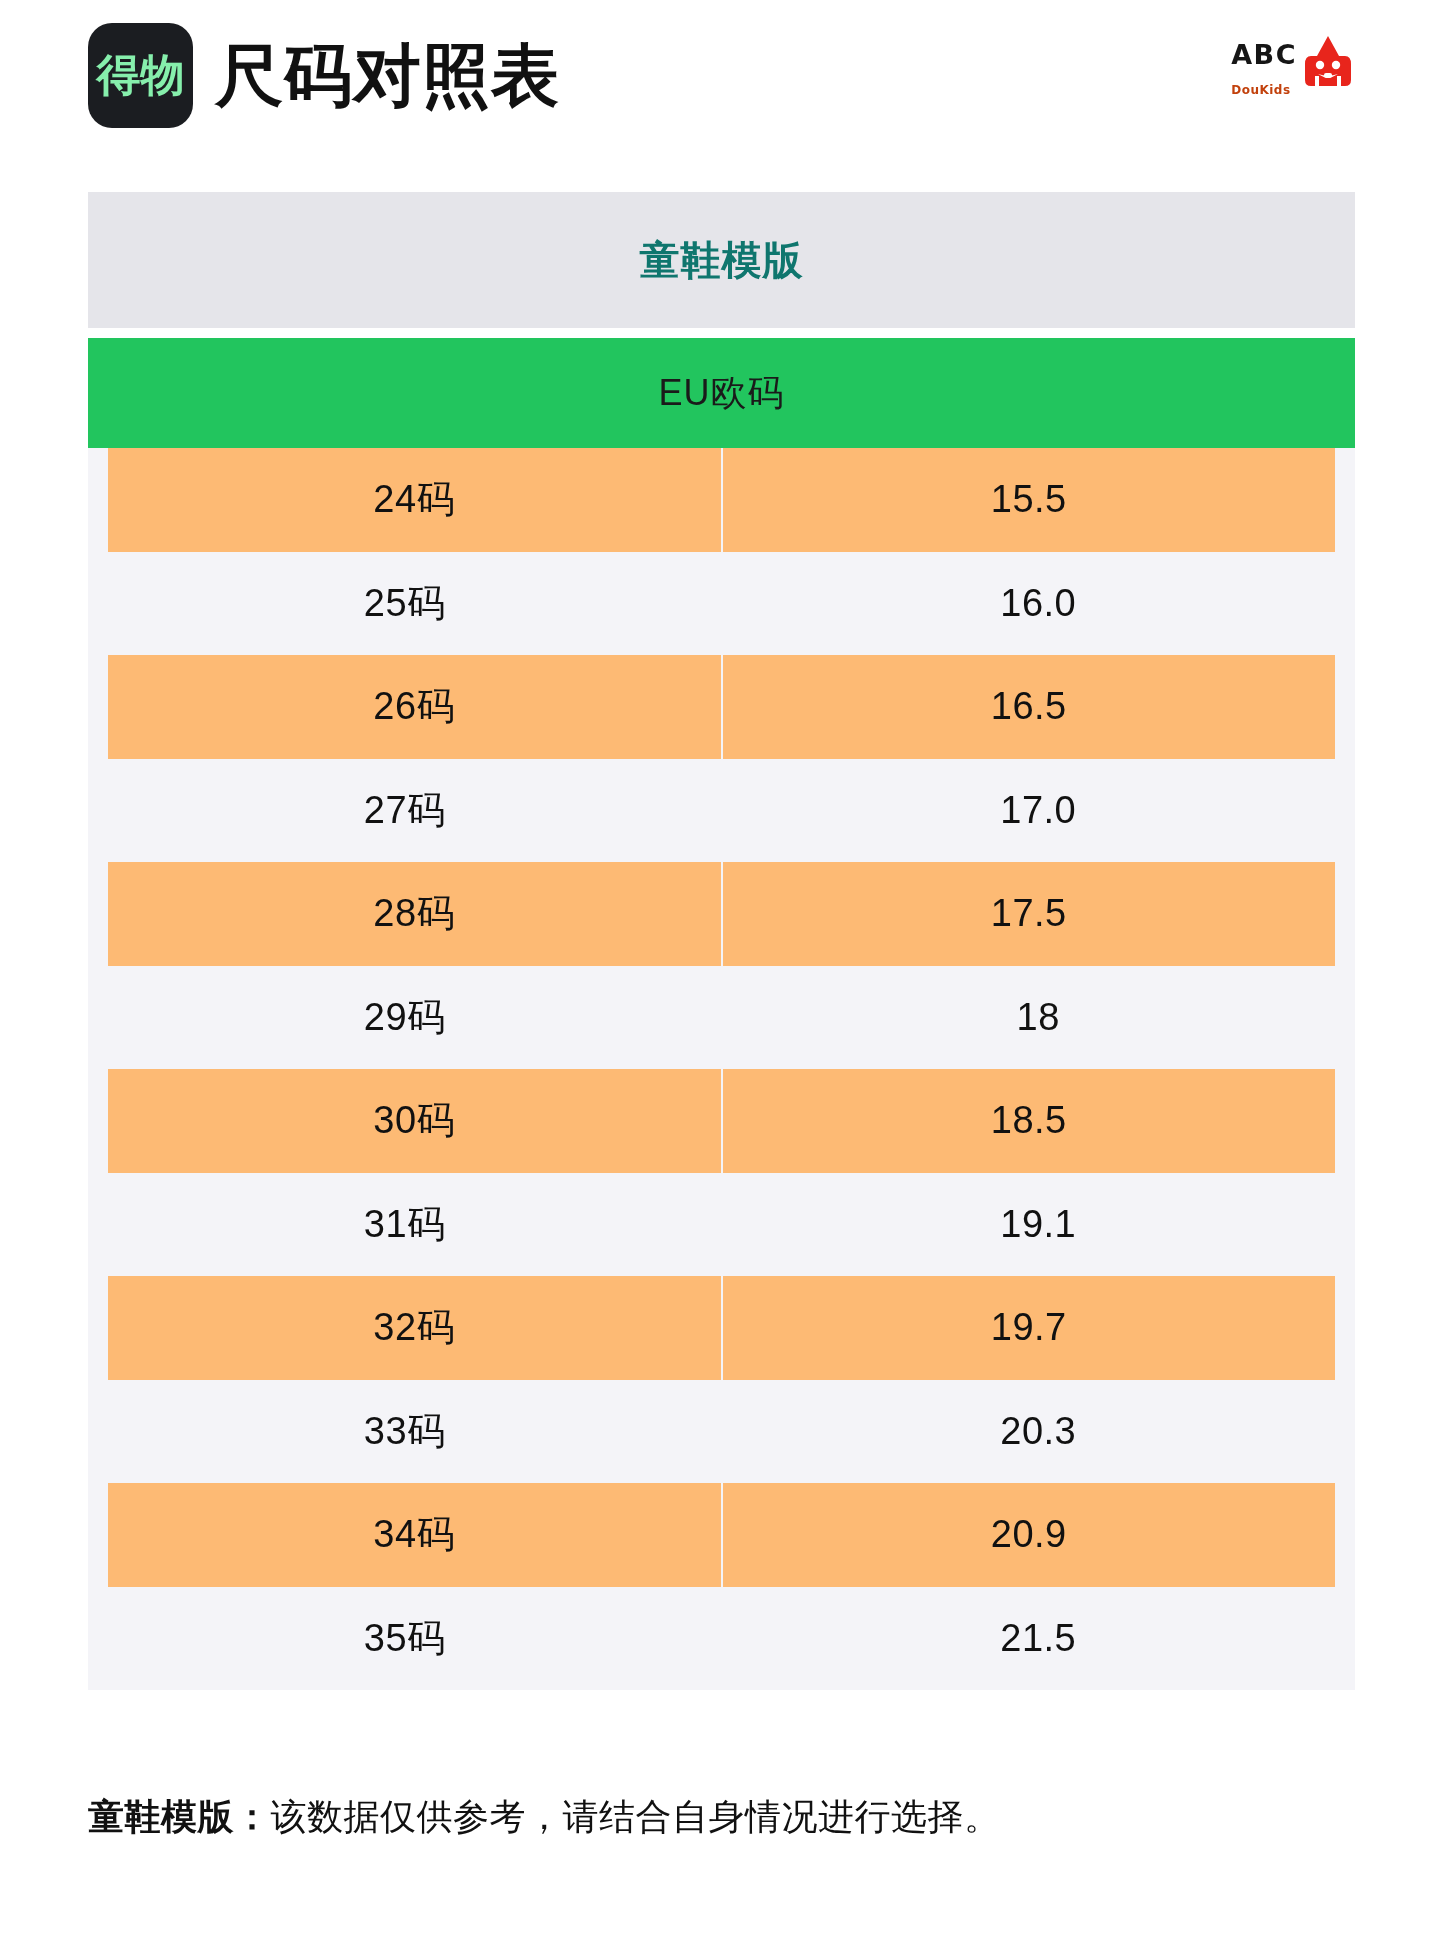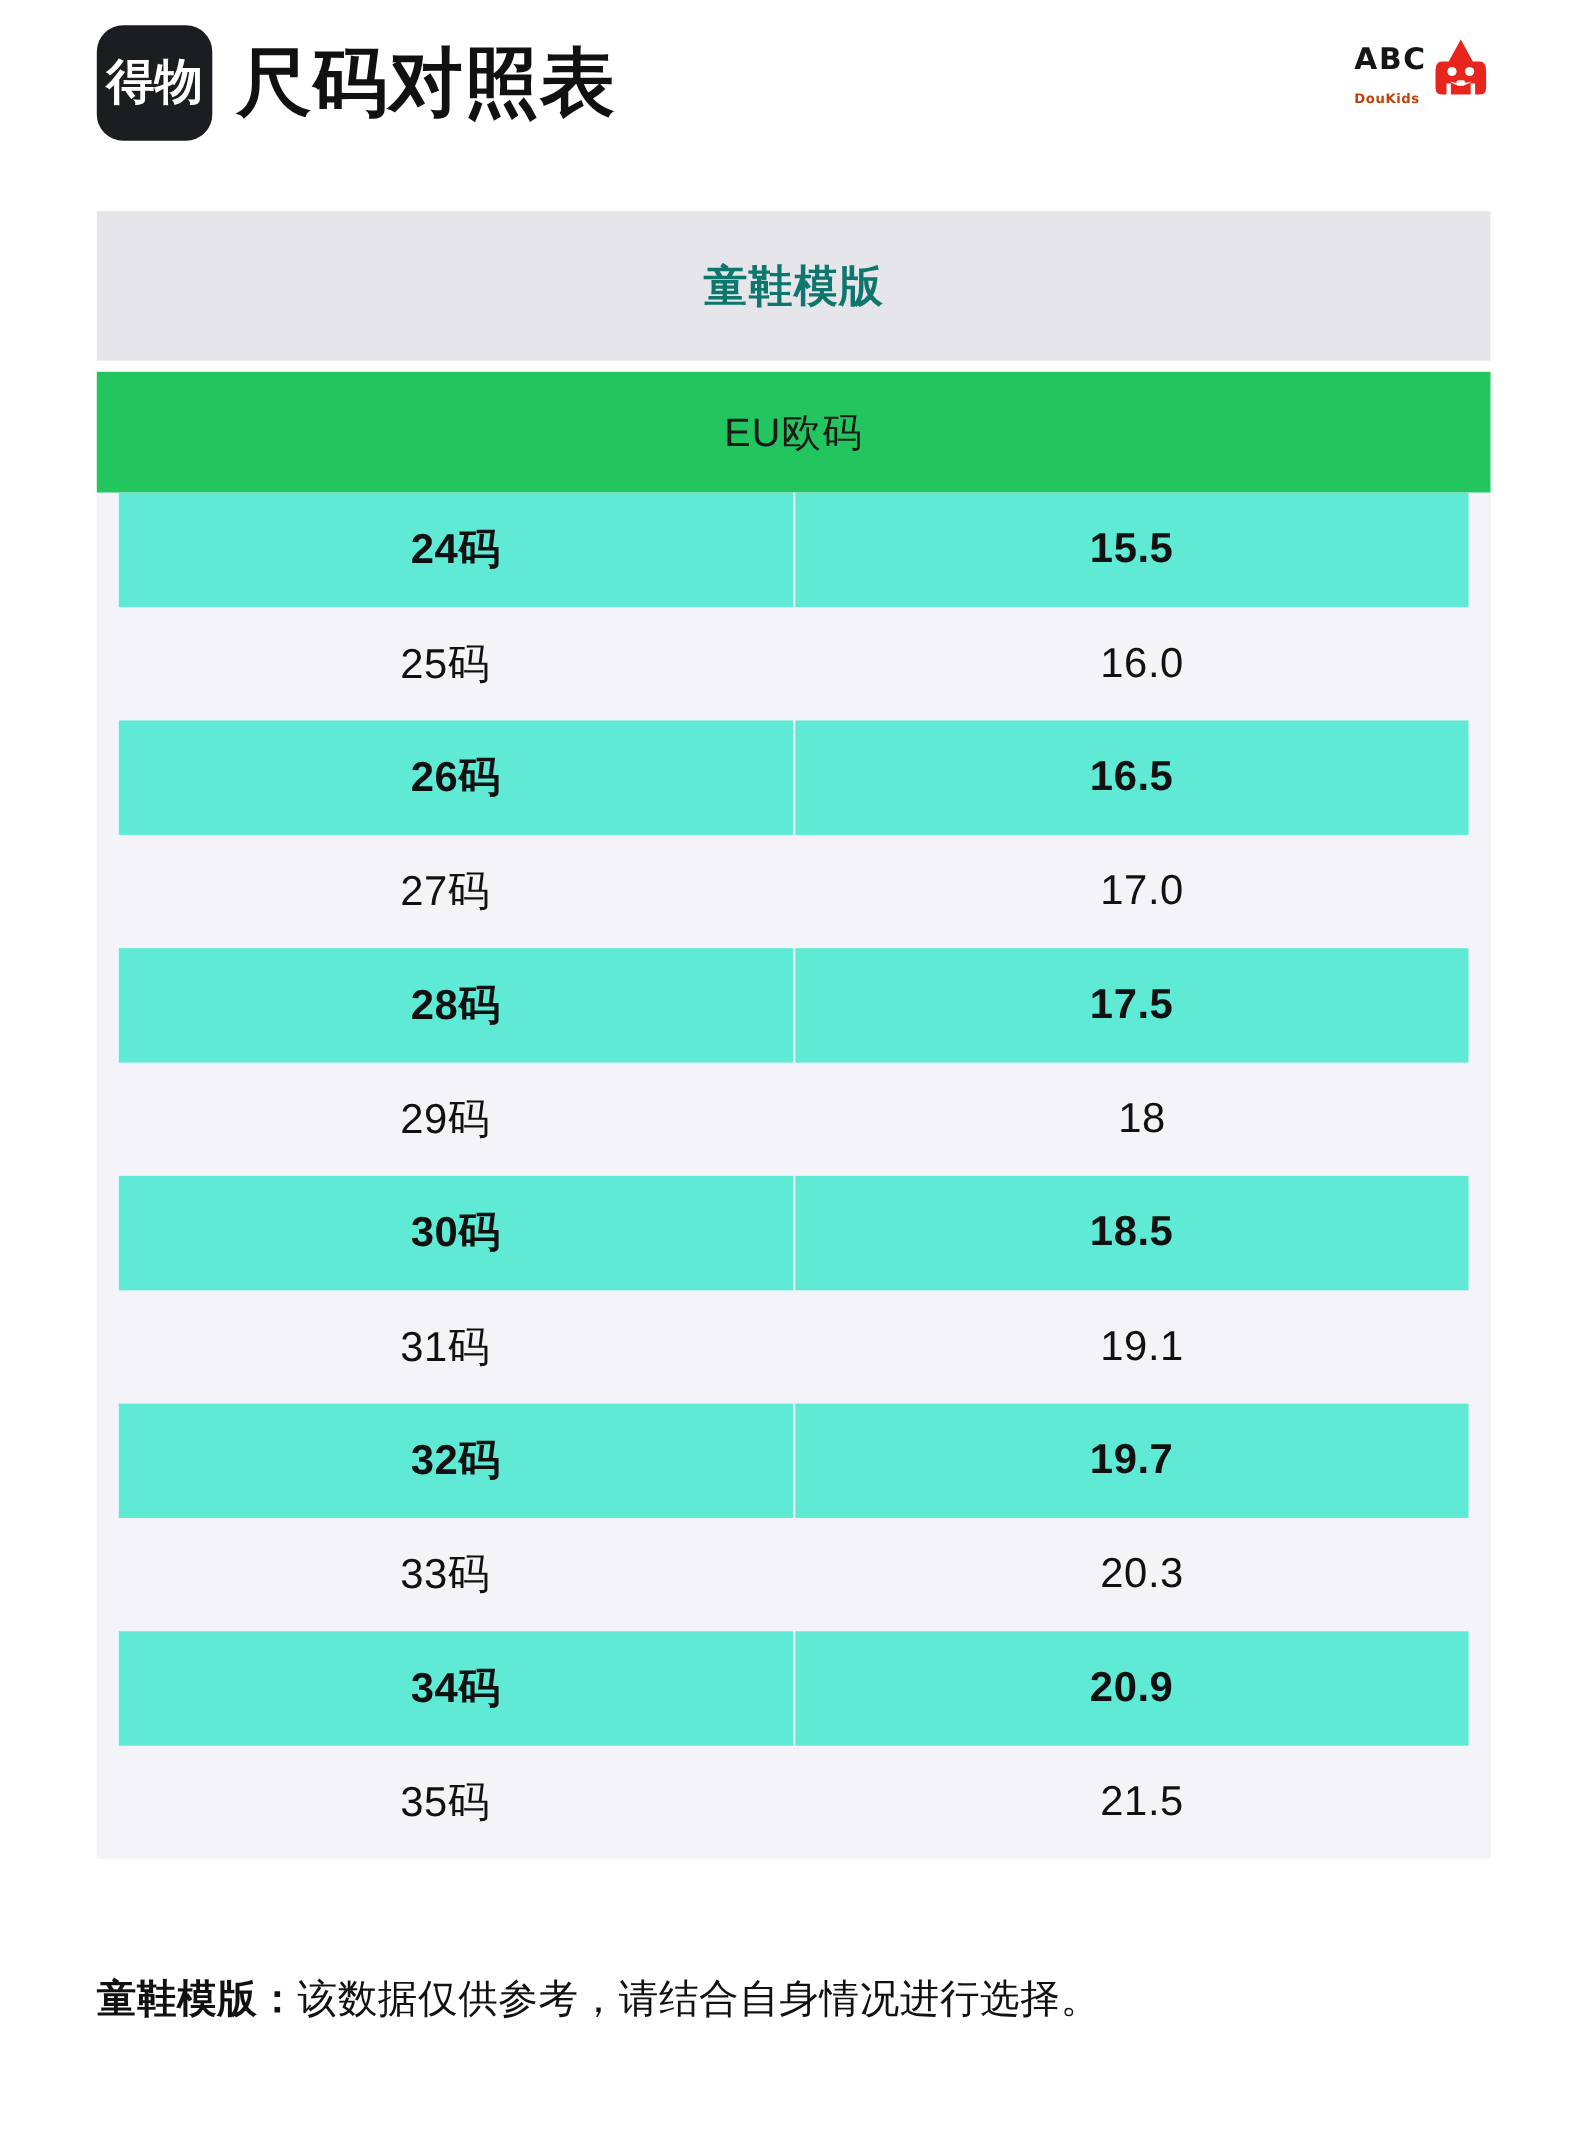--- a/index.html
+++ b/index.html
@@ -42,21 +42,21 @@
     width: 105px;
     height: 105px;
     background: #1b1d21;
     border-radius: 24px;
     display: flex;
     align-items: center;
     justify-content: center;
     flex: none;
   }
   .brand-badge-text {
-    color: #ffffff;
+    color: #86efac;
     font-size: 44px;
     font-weight: 700;
     letter-spacing: 0px;
     line-height: 1;
     font-family: "DejaVu Sans", "Liberation Sans", sans-serif;
   }
   .page-title {
     font-size: 68px;
     font-weight: 700;
     color: #111111;
@@ -161,23 +161,22 @@
     font-size: 38px;
     font-weight: 400;
     color: #111111;
     letter-spacing: 0.5px;
   }
   
   .row.odd {
     background: #f4f4f8;
   }
   .row.odd .cell {
-    background: #5eead4;
+    background: #fdba74;
     margin: 0 0;
-    font-weight: bold;
   }
   .row.odd .cell.left {
     margin-left: 20px;
     margin-right: 1px;
   }
   .row.odd .cell.right {
     margin-right: 20px;
     margin-left: 1px;
   }
   .row.even {

